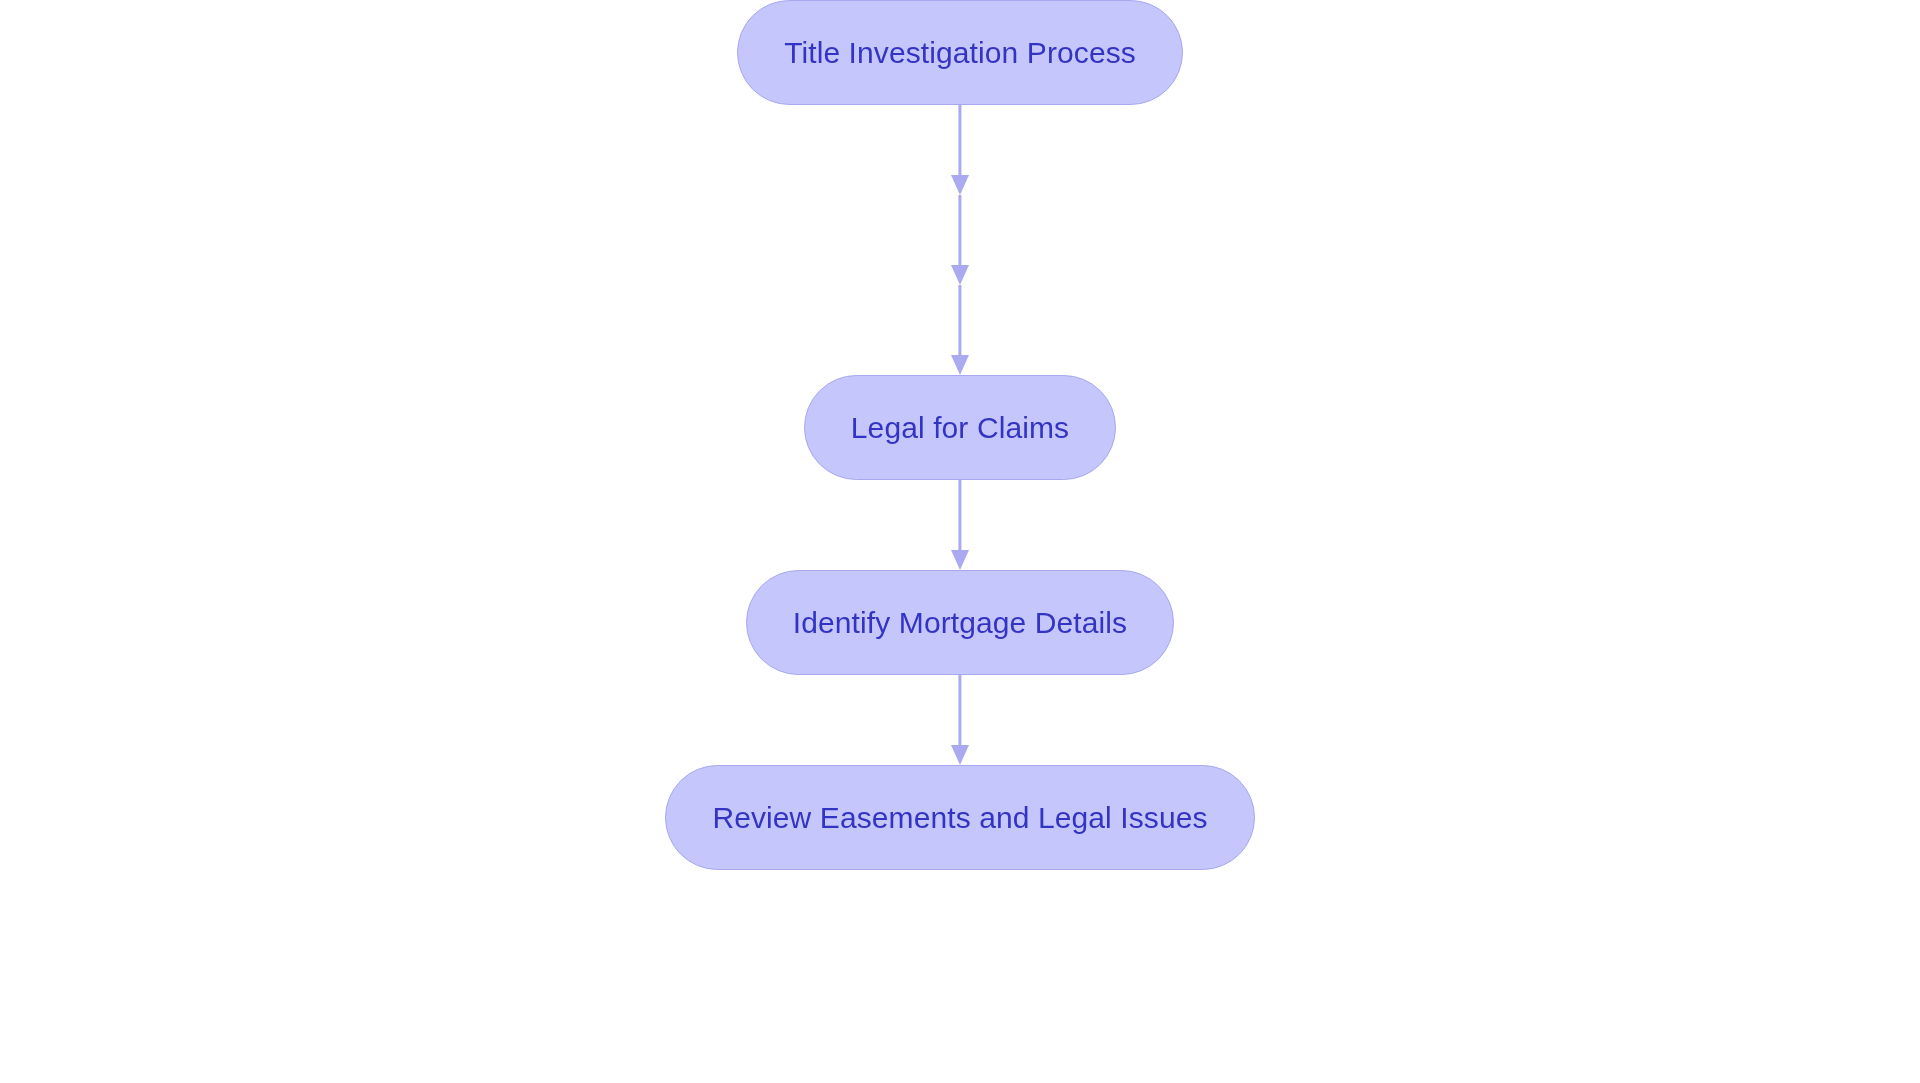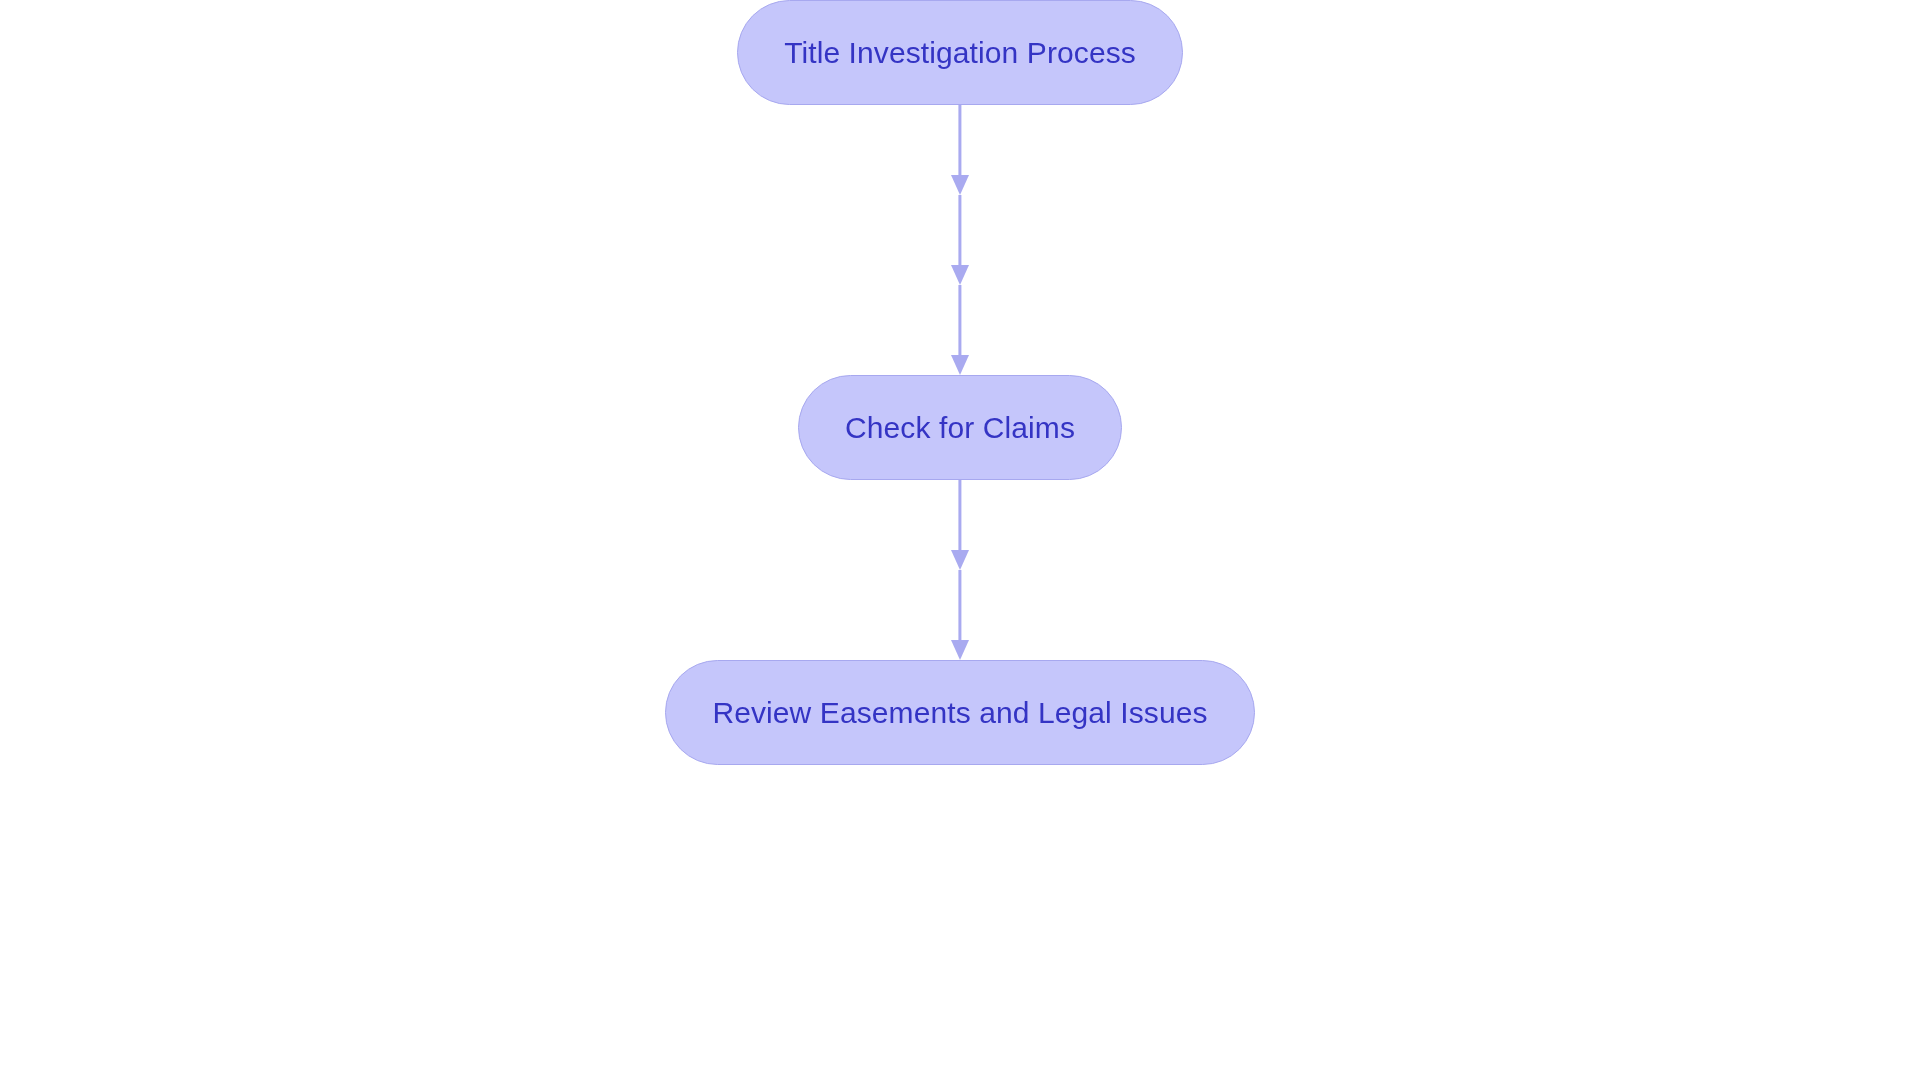--- a/index.html
+++ b/index.html
@@ -106,28 +106,31 @@
       <div class="head"></div>
     </div>
 
 
     <div class="connector">
       <div class="stem"></div>
       <div class="head"></div>
     </div>
 
     <div class="node">
-      <span class="node-label">Check for Claims</span>
+      <span class="node-label">Legal for Claims</span>
     </div>
 
     <div class="connector">
       <div class="stem"></div>
       <div class="head"></div>
     </div>
 
+    <div class="node">
+      <span class="node-label">Identify Mortgage Details</span>
+    </div>
 
     <div class="connector">
       <div class="stem"></div>
       <div class="head"></div>
     </div>
 
     <div class="node">
       <span class="node-label">Review Easements and Legal Issues</span>
     </div>
 

